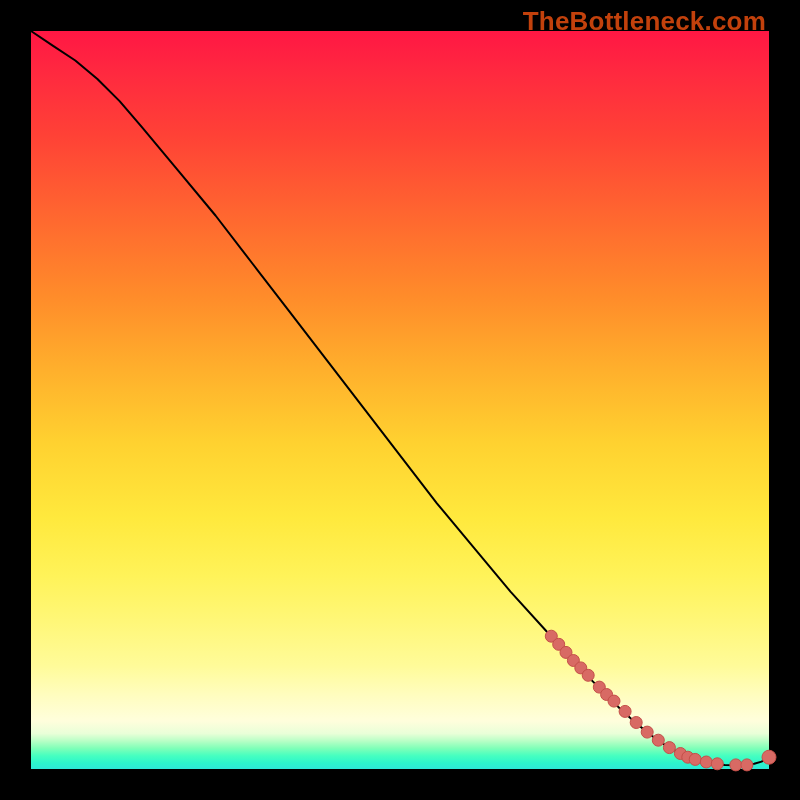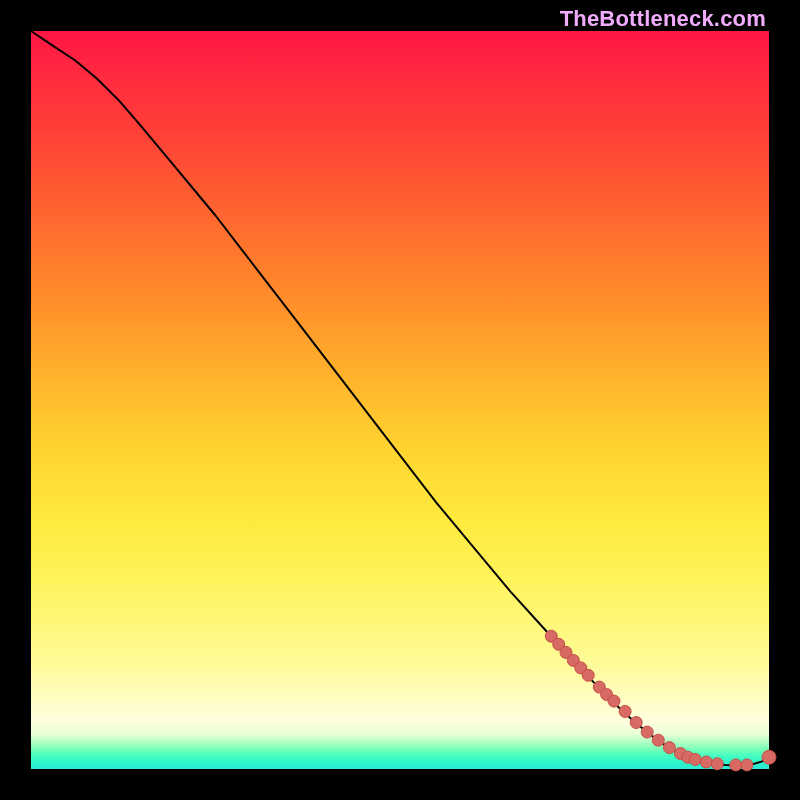--- a/index.html
+++ b/index.html
@@ -44,22 +44,22 @@
       #7fffb8 97.2%,
       #46ffc0 98.2%,
       #2cf5cc 99.2%,
       #2ee8d8 100%
     );
   }
   .watermark {
     position: absolute;
     top: 6px;
     right: 34px;
-    color: #f0abfc;
-    font-size: 22px;
+    color: #c2410c;
+    font-size: 26px;
     font-weight: 600;
     letter-spacing: 0.2px;
     user-select: none;
   }
   svg.overlay {
     position: absolute;
     left: 31px;
     top: 31px;
     width: 738px;
     height: 738px;

